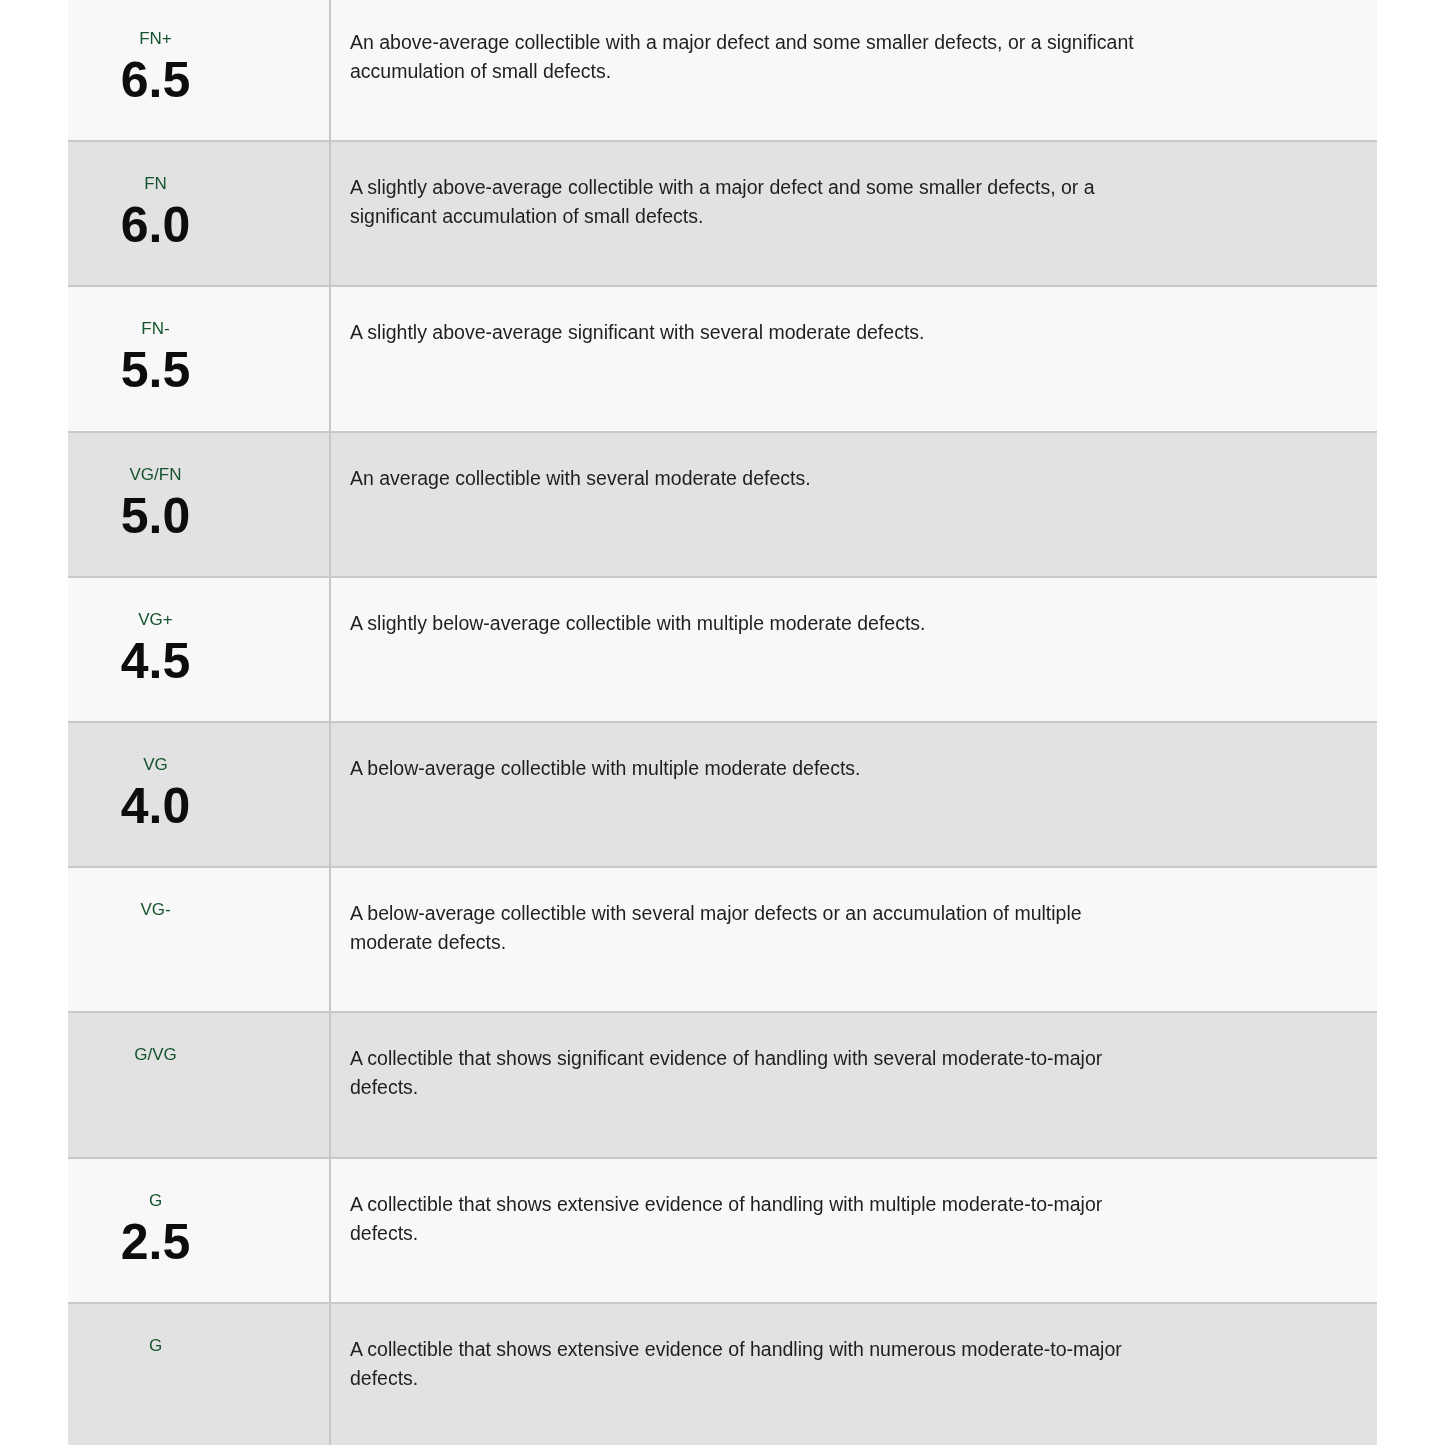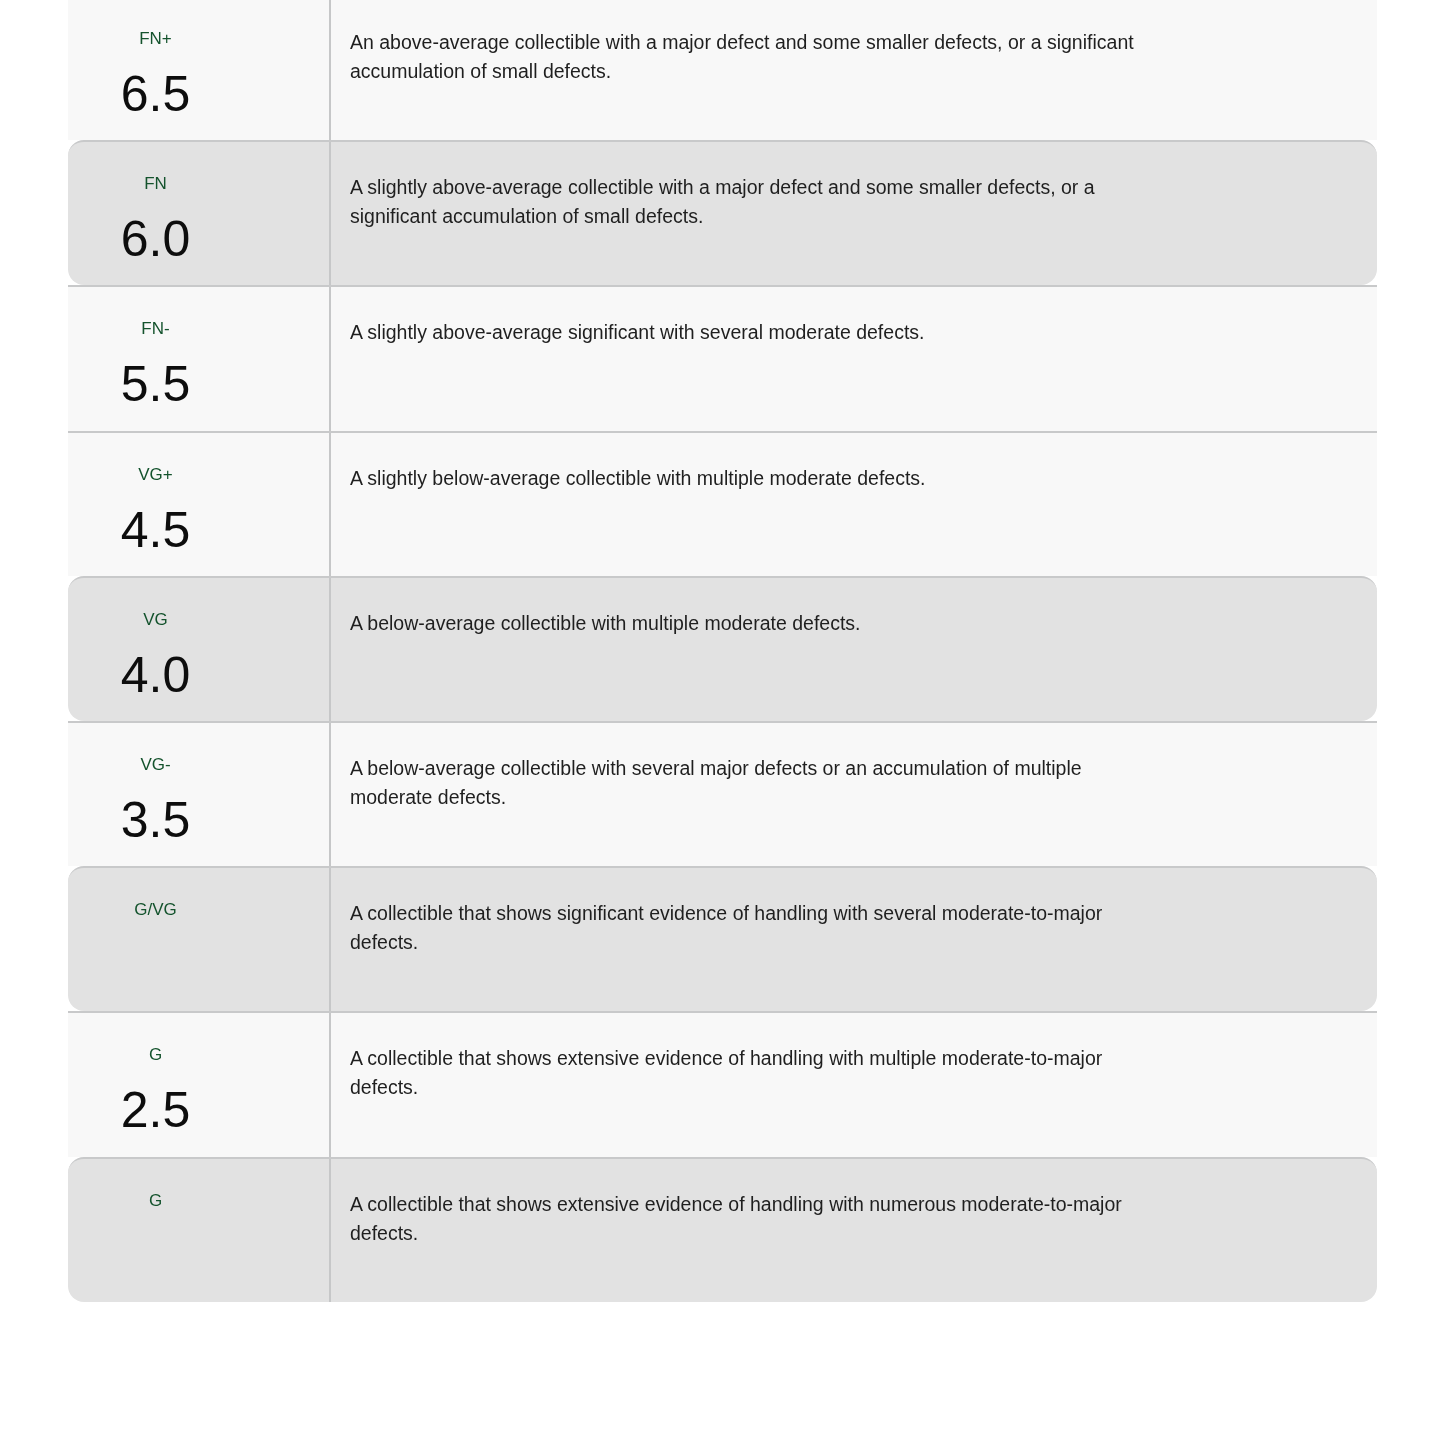--- a/index.html
+++ b/index.html
@@ -16,38 +16,38 @@
     top: -5px;
     width: 1309px;
   }
   .row {
     display: flex;
     height: 145.2px;
     border-top: 2px solid #c8c9ca;
     overflow: hidden;
   }
   .row.light { background: #f8f8f8; }
-  .row.gray  { background: #e2e2e2; border-radius: 16px; }
+  .row.gray  { background: #e2e2e2; }
   .cell-grade {
     width: 263px;
     flex: 0 0 263px;
     border-right: 2px solid #c6c7c8;
     text-align: center;
     padding: 29px 86px 0 0;
   }
   .grade-label {
     font-size: 17px;
     line-height: 25px;
     color: #14532d;
   }
   .grade-score {
     font-size: 50px;
-    font-weight: normal;
+    font-weight: bold;
     line-height: 54px;
-    margin-top: 16px;
+    margin-top: 2px;
     color: #0d0d0d;
   }
   .cell-desc {
     flex: 1;
     padding: 31px 8px 0 19px;
     font-size: 19.5px;
     line-height: 29px;
     color: #1f1f1f;
     white-space: pre-line;
   }
@@ -72,38 +72,44 @@
       <div class="cell-desc">A slightly above-average collectible with a major defect and some smaller defects, or a
 significant accumulation of small defects.</div>
     </div>
     <div class="row light">
       <div class="cell-grade">
         <div class="grade-label">FN-</div>
         <div class="grade-score">5.5</div>
       </div>
       <div class="cell-desc">A slightly above-average significant with several moderate defects.</div>
     </div>
+    <div class="row gray">
+      <div class="cell-grade">
+        <div class="grade-label">VG/FN</div>
+        <div class="grade-score">5.0</div>
+      </div>
+      <div class="cell-desc">An average collectible with several moderate defects.</div>
+    </div>
     <div class="row light">
       <div class="cell-grade">
         <div class="grade-label">VG+</div>
         <div class="grade-score">4.5</div>
       </div>
       <div class="cell-desc">A slightly below-average collectible with multiple moderate defects.</div>
     </div>
     <div class="row gray">
       <div class="cell-grade">
         <div class="grade-label">VG</div>
         <div class="grade-score">4.0</div>
       </div>
       <div class="cell-desc">A below-average collectible with multiple moderate defects.</div>
     </div>
     <div class="row light">
       <div class="cell-grade">
         <div class="grade-label">VG-</div>
-        <div class="grade-score">3.5</div>
       </div>
       <div class="cell-desc">A below-average collectible with several major defects or an accumulation of multiple
 moderate defects.</div>
     </div>
     <div class="row gray">
       <div class="cell-grade">
         <div class="grade-label">G/VG</div>
       </div>
       <div class="cell-desc">A collectible that shows significant evidence of handling with several moderate-to-major
 defects.</div>

